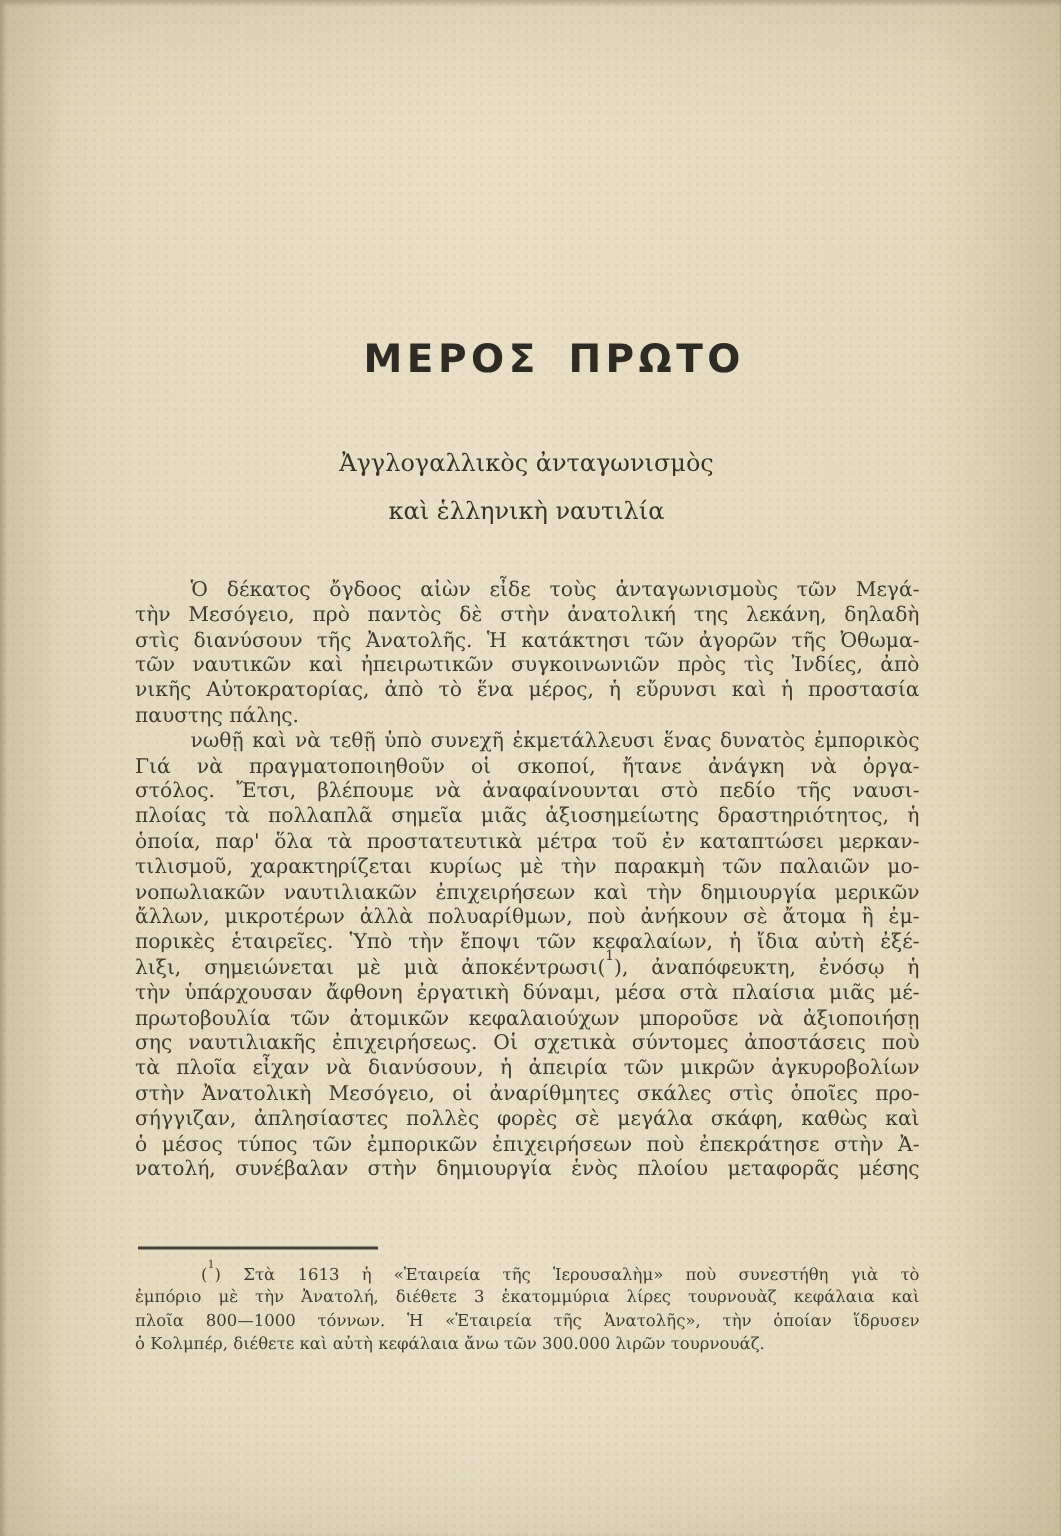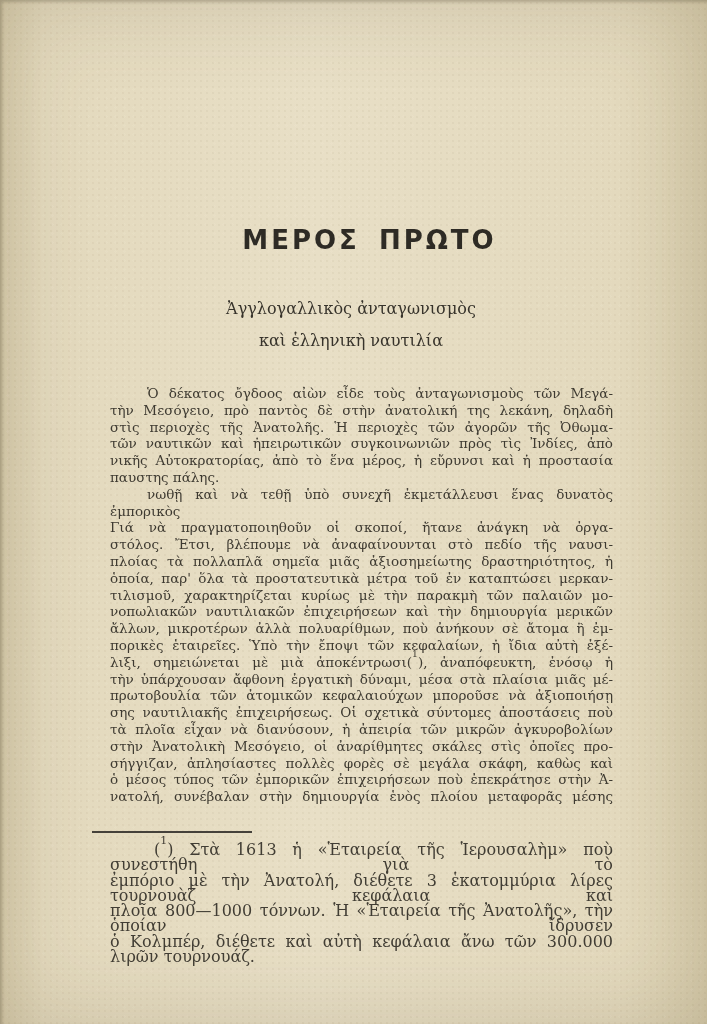--- a/index.html
+++ b/index.html
@@ -51,37 +51,36 @@
   .chapter-title span{display:block;}
   .body-text{
     position:absolute;top:385px;left:90px;width:523px;
     font-size:13.5px;
     line-height:16.8px;
     color:var(--body-ink);
   }
   .tline{
     text-align:justify;
     text-align-last:justify;
-    margin-left:20px;
     -moz-text-align-last:justify;
   }
   .tline.flush{
     text-align-last:left;
     -moz-text-align-last:left;
   }
   .para .tline:first-child{text-indent:37px;}
   .footnote .tline:first-child{text-indent:44px;}
   .footnote-rule{
     position:absolute;top:831px;left:92px;
     width:160px;height:2px;
     background:var(--rule);
   }
   .footnote{
     position:absolute;top:842px;left:90px;width:523px;
-    font-size:16px;
+    font-size:11px;
     line-height:15.3px;
     color:#413d34;
   }
   sup{
     font-size:0.68em;
     line-height:0;
     position:relative;
     top:-0.42em;
   }
 </style>
@@ -94,21 +93,21 @@
 
   <h2 class="chapter-title">
     <span>Ἀγγλογαλλικὸς ἀνταγωνισμὸς</span>
     <span>καὶ ἑλληνικὴ ναυτιλία</span>
   </h2>
 
   <div class="body-text">
     <div class="para">
         <div class="tline">Ὁ δέκατος ὄγδοος αἰὼν εἶδε τοὺς ἀνταγωνισμοὺς τῶν Μεγά-</div>
         <div class="tline">τὴν Μεσόγειο, πρὸ παντὸς δὲ στὴν ἀνατολική της λεκάνη, δηλαδὴ</div>
-        <div class="tline">στὶς περιοχὲς τῆς Ἀνατολῆς. Ἡ περιοχὲς τῶν ἀγορῶν τῆς Ὀθωμα-</div>
+        <div class="tline">στὶς διανύσουν τῆς Ἀνατολῆς. Ἡ κατάκτησι τῶν ἀγορῶν τῆς Ὀθωμα-</div>
         <div class="tline">τῶν ναυτικῶν καὶ ἠπειρωτικῶν συγκοινωνιῶν πρὸς τὶς Ἰνδίες, ἀπὸ</div>
         <div class="tline">νικῆς Αὐτοκρατορίας, ἀπὸ τὸ ἕνα μέρος, ἡ εὔρυνσι καὶ ἡ προστασία</div>
         <div class="tline flush">παυστης πάλης.</div>
       </div>
     <div class="para">
         <div class="tline">νωθῇ καὶ νὰ τεθῇ ὑπὸ συνεχῆ ἐκμετάλλευσι ἕνας δυνατὸς ἐμπορικὸς</div>
         <div class="tline">Γιά νὰ πραγματοποιηθοῦν οἱ σκοποί, ἤτανε ἀνάγκη νὰ ὀργα-</div>
         <div class="tline">στόλος. Ἔτσι, βλέπουμε νὰ ἀναφαίνουνται στὸ πεδίο τῆς ναυσι-</div>
         <div class="tline">πλοίας τὰ πολλαπλᾶ σημεῖα μιᾶς ἀξιοσημείωτης δραστηριότητος, ἡ</div>
         <div class="tline">ὁποία, παρ' ὅλα τὰ προστατευτικὰ μέτρα τοῦ ἐν καταπτώσει μερκαν-</div>

